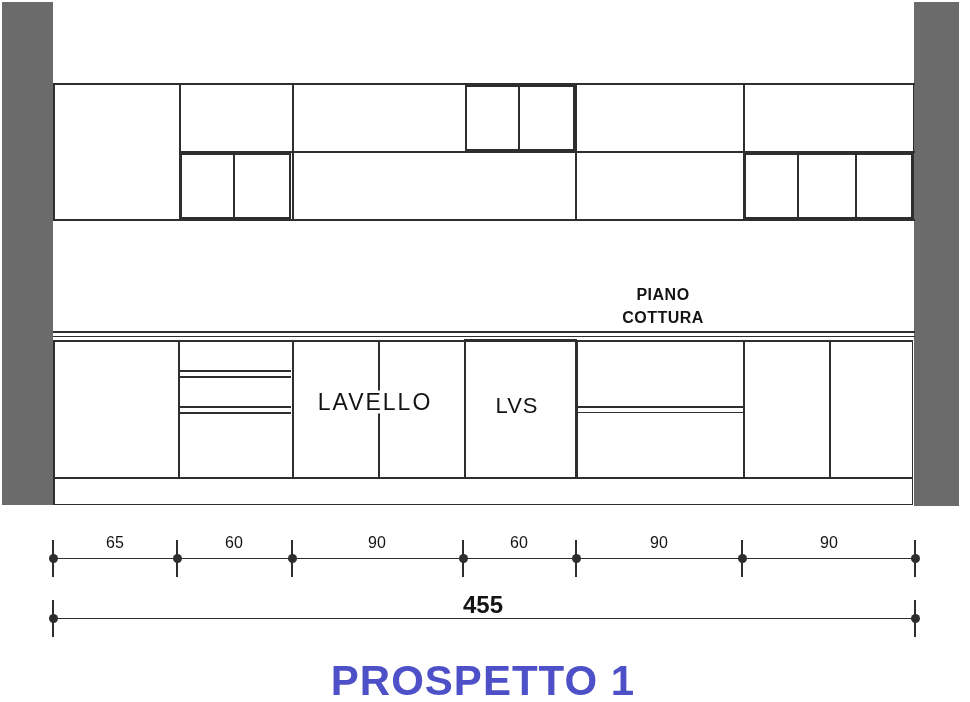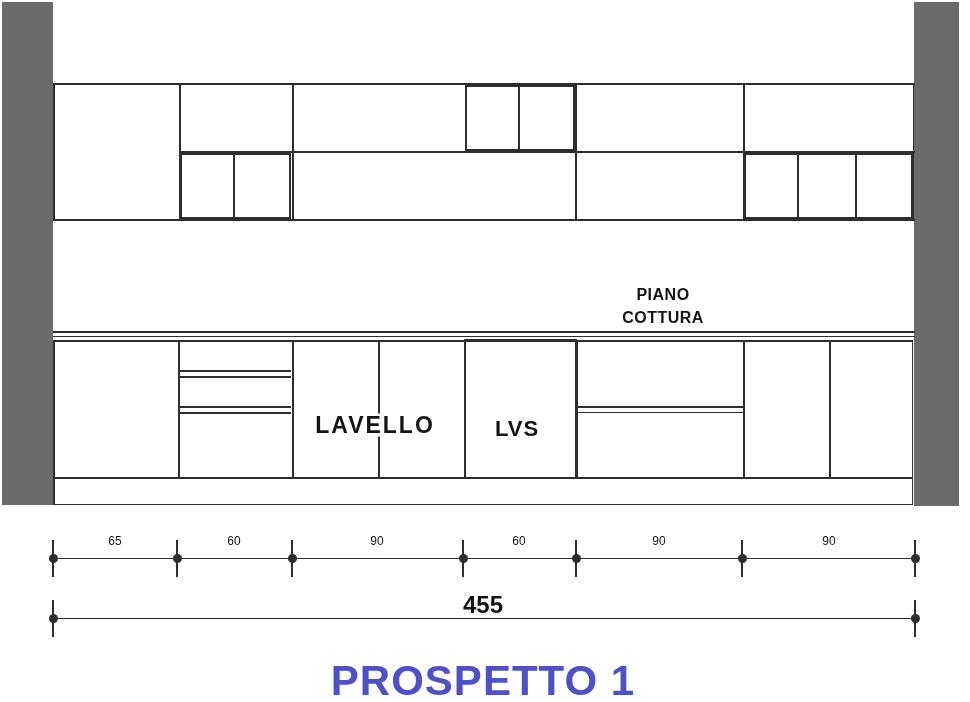--- a/index.html
+++ b/index.html
@@ -22,27 +22,27 @@
   .wall { position: absolute; background: var(--wall); }
   .hl { position: absolute; height: 1.5px; background: var(--line); }
   .vl { position: absolute; width: 1.5px; background: var(--line); }
   .doorbox { position: absolute; border: 2px solid var(--line); background: #fff; }
   .doorbox .mullion { position: absolute; top: 0; bottom: 0; width: 2px; background: var(--line); }
   .tick { position: absolute; width: 0; height: 0; }
   .tick .tick-line { position: absolute; left: -0.75px; top: -18px; width: 1.5px; height: 37px; background: var(--line); }
   .tick .tick-dot { position: absolute; left: -4.5px; top: -4.5px; width: 9px; height: 9px; border-radius: 50%; background: var(--line); }
   .dimlabel {
     position: absolute; transform: translateX(-50%);
-    font-size: 12px; color: var(--text); white-space: nowrap;
+    font-size: 16px; color: var(--text); white-space: nowrap;
   }
   .dimtotal { font-size: 24px; font-weight: bold; }
   .cablabel {
     position: absolute; transform: translate(-50%, -50%);
-    font-weight: bold; color: var(--text); white-space: nowrap;
-    background: var(--background); padding: 0 3px; line-height: 1; margin-top: 23px;
+    font-weight: normal; color: var(--text); white-space: nowrap;
+    background: var(--background); padding: 0 3px; line-height: 1;
   }
   .hoblabel {
     position: absolute; transform: translateX(-50%);
     font-weight: bold; color: var(--text); text-align: center;
     font-size: 16px; line-height: 22.5px; letter-spacing: 0.5px; white-space: nowrap;
   }
   .title {
     position: absolute; transform: translateX(-50%);
     font-weight: bold; color: var(--title);
     font-size: 42px; letter-spacing: 1px; white-space: nowrap;

